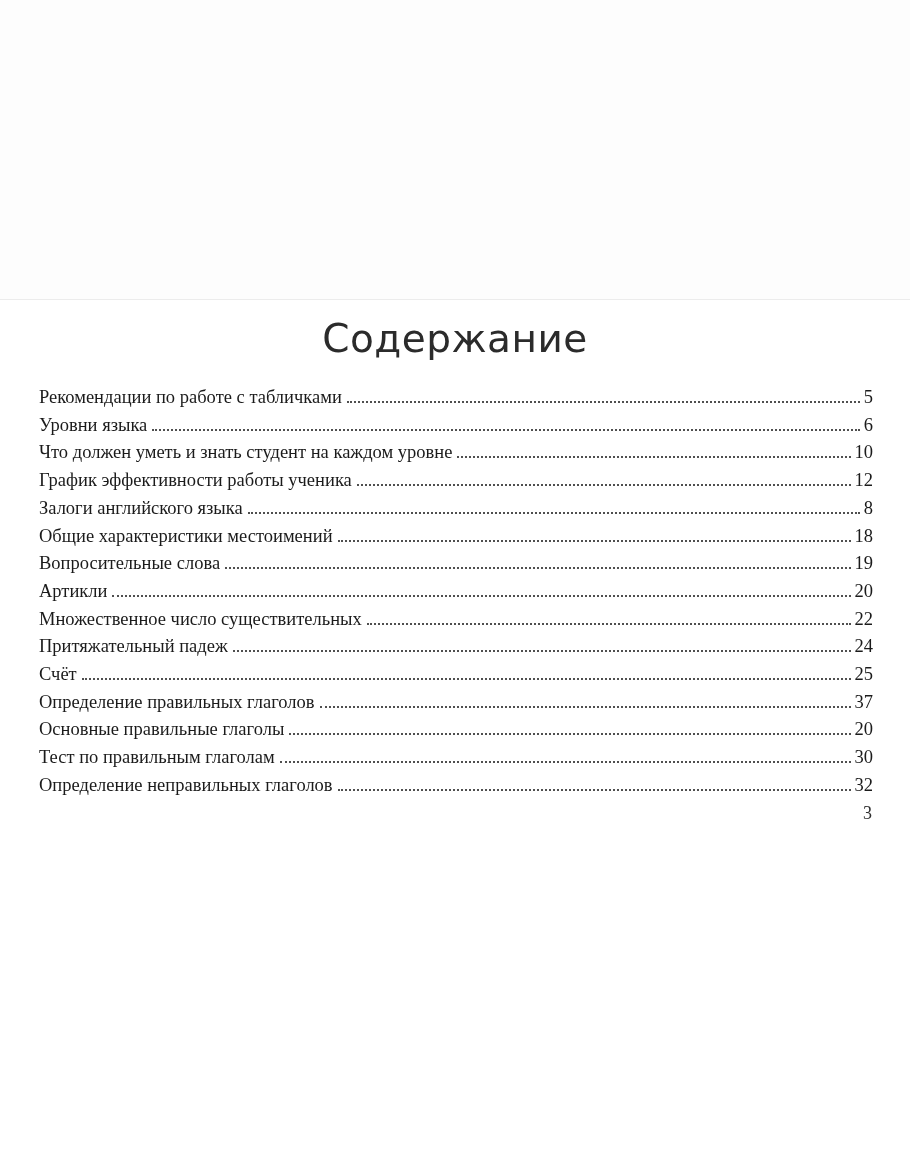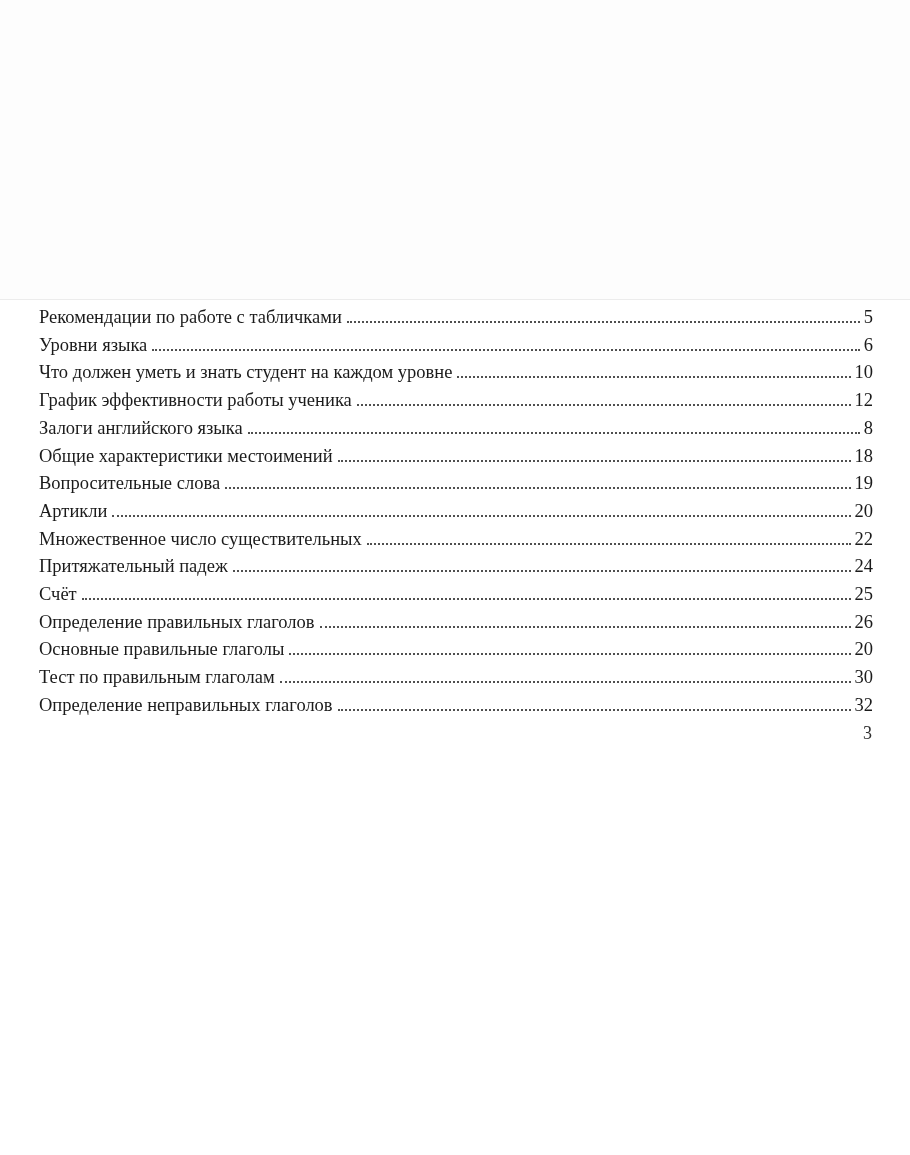--- a/index.html
+++ b/index.html
@@ -26,21 +26,21 @@
     margin-top: 14px;
     text-align: center;
     font-family: "DejaVu Sans", "Liberation Sans", sans-serif;
     font-size: 39px;
     font-weight: 500;
     color: #2b2b2b;
     letter-spacing: 0.5px;
     line-height: 50px;
   }
   .toc {
-    margin-top: 4px;
+    margin-top: 20px;
     padding: 0 37px 0 39px;
   }
   .toc-row {
     display: flex;
     align-items: baseline;
     line-height: 27.7px;
     font-size: 18.5px;
     color: #1b1b1b;
     white-space: nowrap;
   }
@@ -65,20 +65,21 @@
     line-height: 24px;
     color: #2f2f2f;
   }
 </style>
 </head>
 <body>
 
 <div class="top-blank"></div>
 
 <div class="page-body">
+  <div class="doc-title">Содержание</div>
 
   <div class="toc">
       <div class="toc-row">
         <span class="toc-label">Рекомендации по работе с табличками</span>
         <span class="toc-dots"></span>
         <span class="toc-page">5</span>
       </div>
       <div class="toc-row">
         <span class="toc-label">Уровни языка</span>
         <span class="toc-dots"></span>
@@ -125,21 +126,21 @@
         <span class="toc-page">24</span>
       </div>
       <div class="toc-row">
         <span class="toc-label">Счёт</span>
         <span class="toc-dots"></span>
         <span class="toc-page">25</span>
       </div>
       <div class="toc-row">
         <span class="toc-label">Определение правильных глаголов</span>
         <span class="toc-dots"></span>
-        <span class="toc-page">26</span>
+        <span class="toc-page">37</span>
       </div>
       <div class="toc-row">
         <span class="toc-label">Основные правильные глаголы</span>
         <span class="toc-dots"></span>
         <span class="toc-page">20</span>
       </div>
       <div class="toc-row">
         <span class="toc-label">Тест по правильным глаголам</span>
         <span class="toc-dots"></span>
         <span class="toc-page">30</span>

